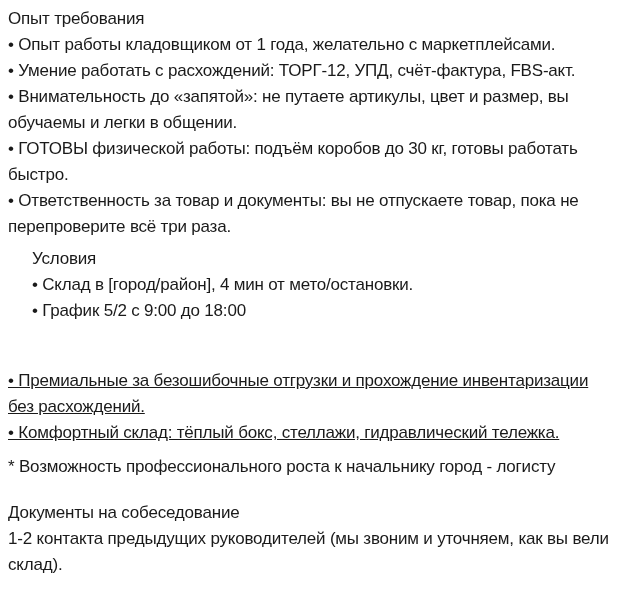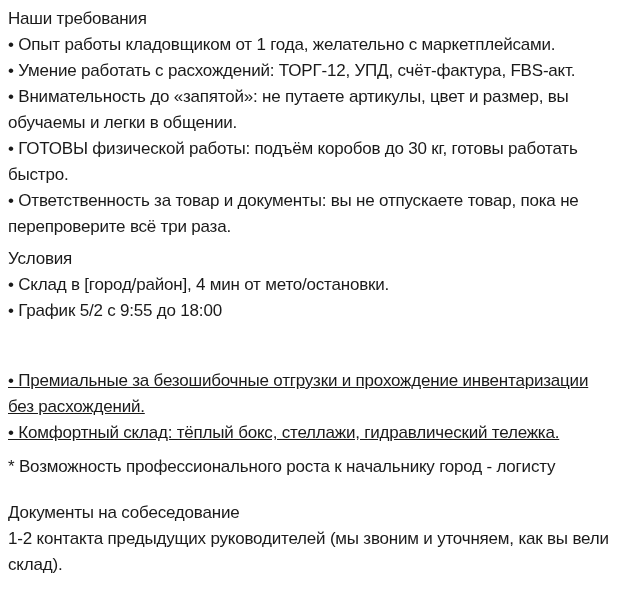--- a/index.html
+++ b/index.html
@@ -20,42 +20,42 @@
     line-height: 26px;
     letter-spacing: -0.2px;
     color: #1a1a1a;
     font-weight: 400;
   }
   .block p {
     margin: 0;
     white-space: nowrap; 
   }
   .block-requirements { margin-top: 0; }
-  .block-conditions   { margin-top: 6px; }
+  .block-conditions   { margin-top: 6px; margin-left: 24px; }
   .block-benefits     { margin-top: 44px; text-decoration: underline; } 
   .block-growth       { margin-top: 8px; }
   .block-documents    { margin-top: 20px; }
 </style>
 </head>
 <body>
 
 <div class="page" style="background: rgb(255, 255, 255); color: rgb(26, 26, 26);">
   <div id="doc-content">
       <div class="block block-requirements">
-        <p>Наши требования</p>
+        <p>Опыт требования</p>
         <p>• Опыт работы кладовщиком от 1 года, желательно с маркетплейсами.</p>
         <p>• Умение работать с расхождений: ТОРГ-12, УПД, счёт-фактура, FBS-акт.</p>
         <p>• Внимательность до «запятой»: не путаете артикулы, цвет и размер, вы<br>обучаемы и легки в общении.</p>
         <p>• ГОТОВЫ физической работы: подъём коробов до 30 кг, готовы работать<br>быстро.</p>
         <p>• Ответственность за товар и документы: вы не отпускаете товар, пока не<br>перепроверите всё три раза.</p>
       </div>
       <div class="block block-conditions">
         <p>Условия</p>
         <p>• Склад в [город/район], 4 мин от мето/остановки.</p>
-        <p>• График 5/2 с 9:55 до 18:00</p>
+        <p>• График 5/2 с 9:00 до 18:00</p>
       </div>
       <div class="block block-benefits">
         <p>• Премиальные за безошибочные отгрузки и прохождение инвентаризации<br>без расхождений.</p>
         <p>• Комфортный склад: тёплый бокс, стеллажи, гидравлический тележка.</p>
       </div>
       <div class="block block-growth">
         <p>* Возможность профессионального роста к начальнику город - логисту</p>
       </div>
       <div class="block block-documents">
         <p>Документы на собеседование</p>

